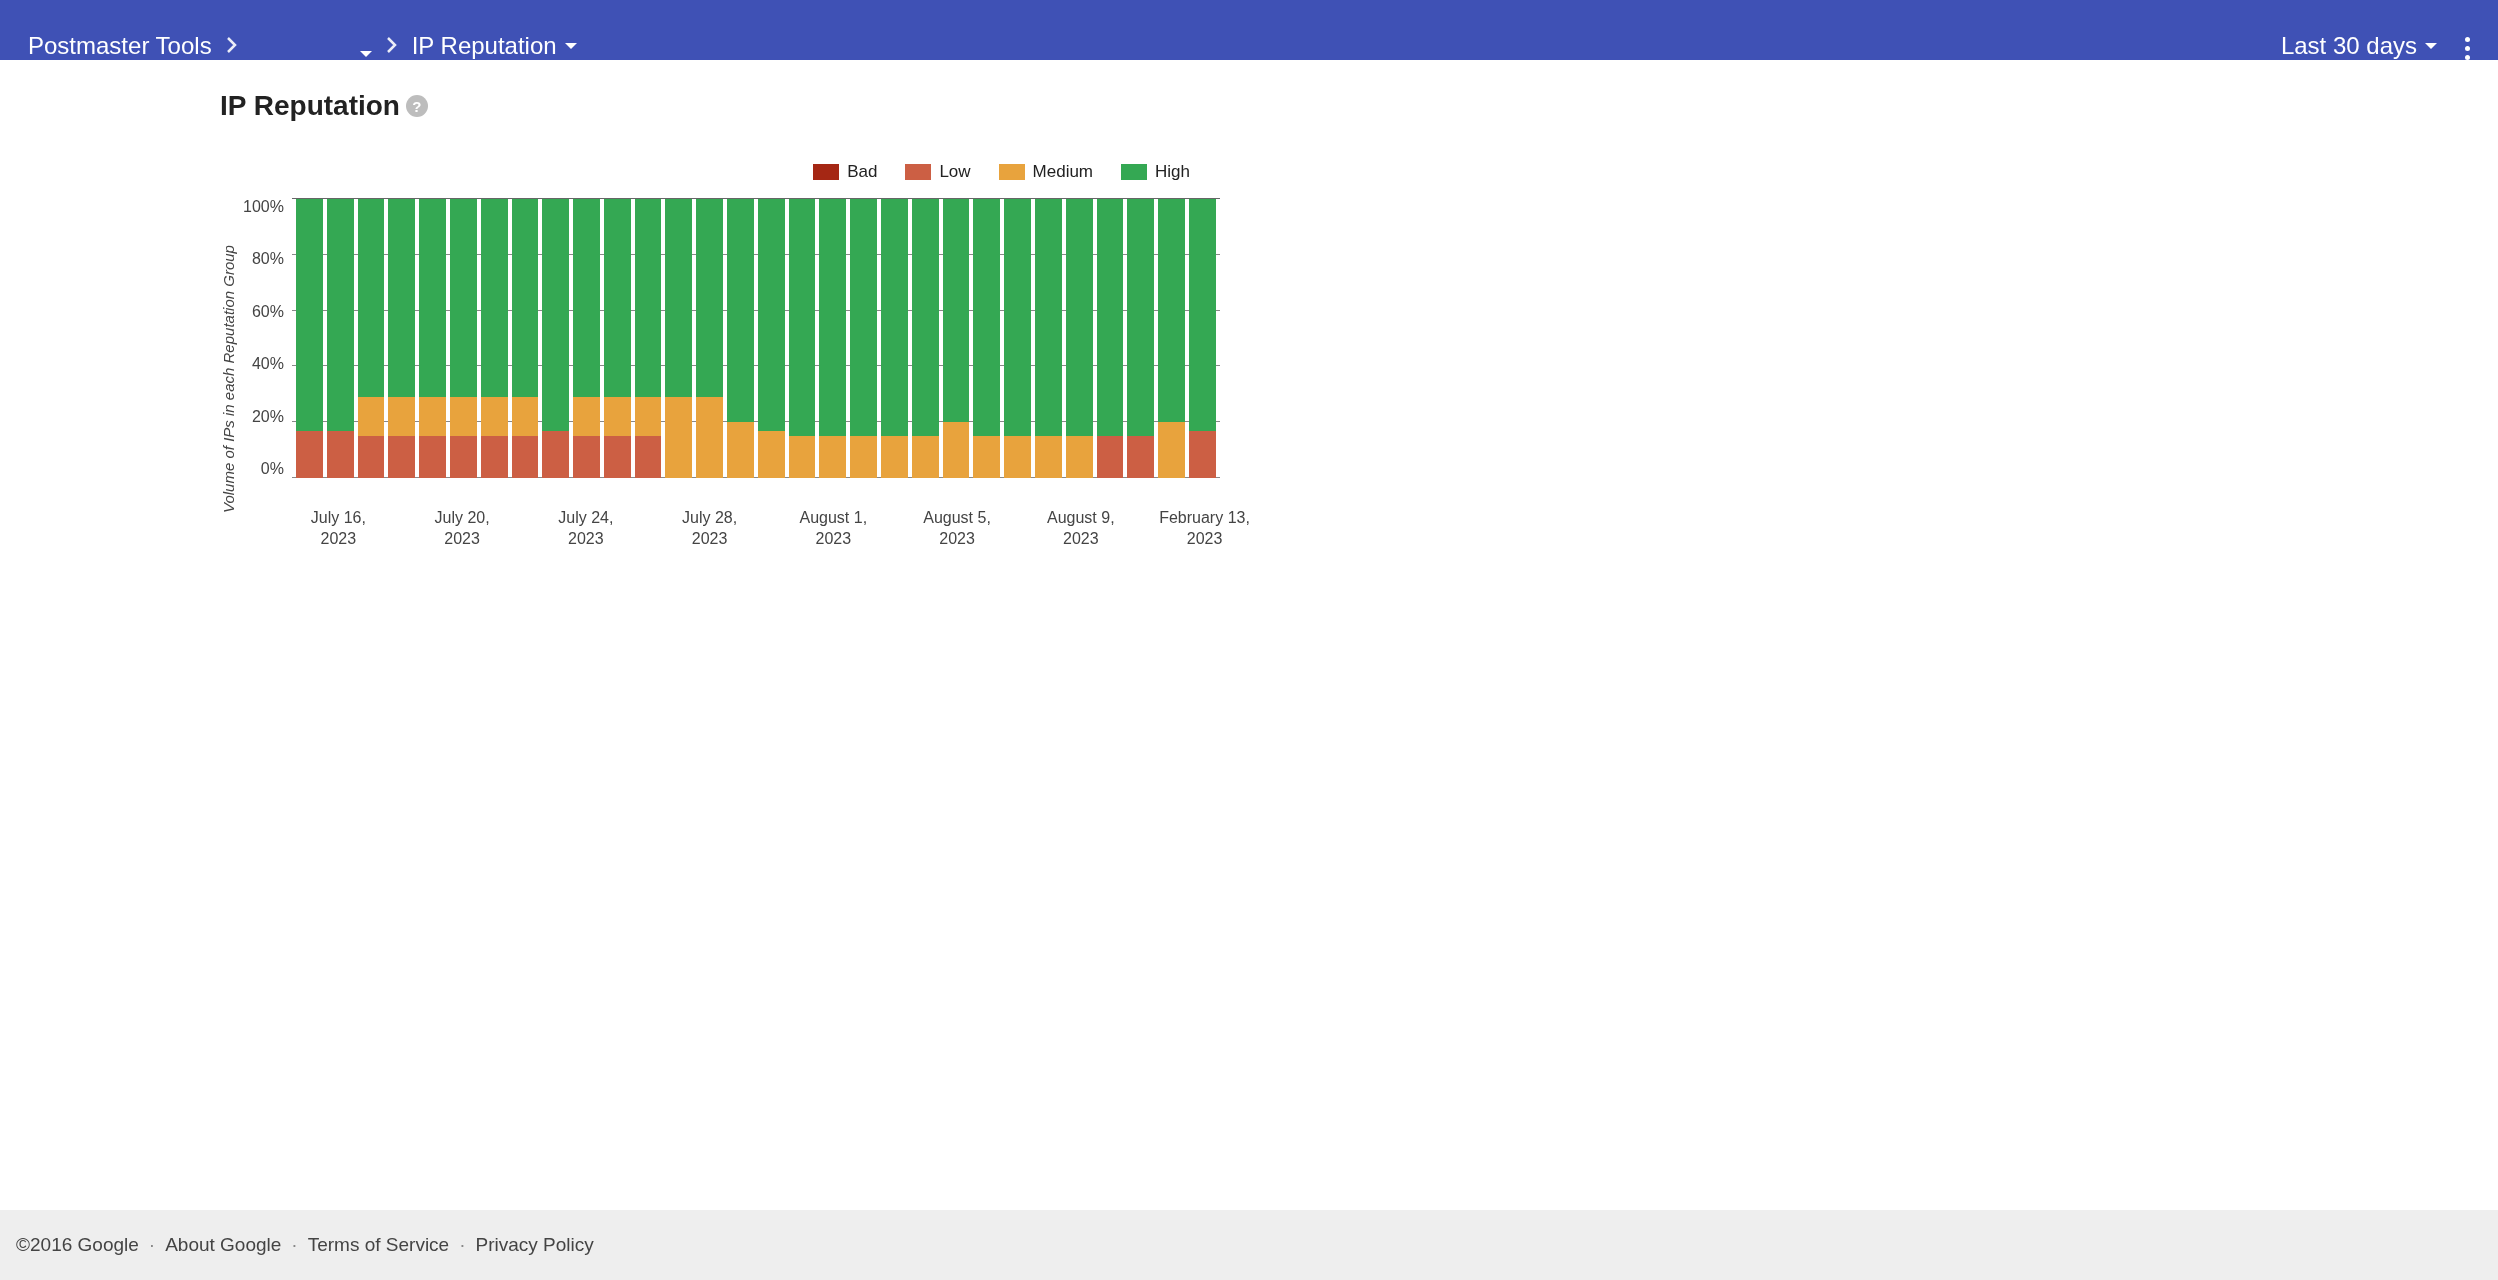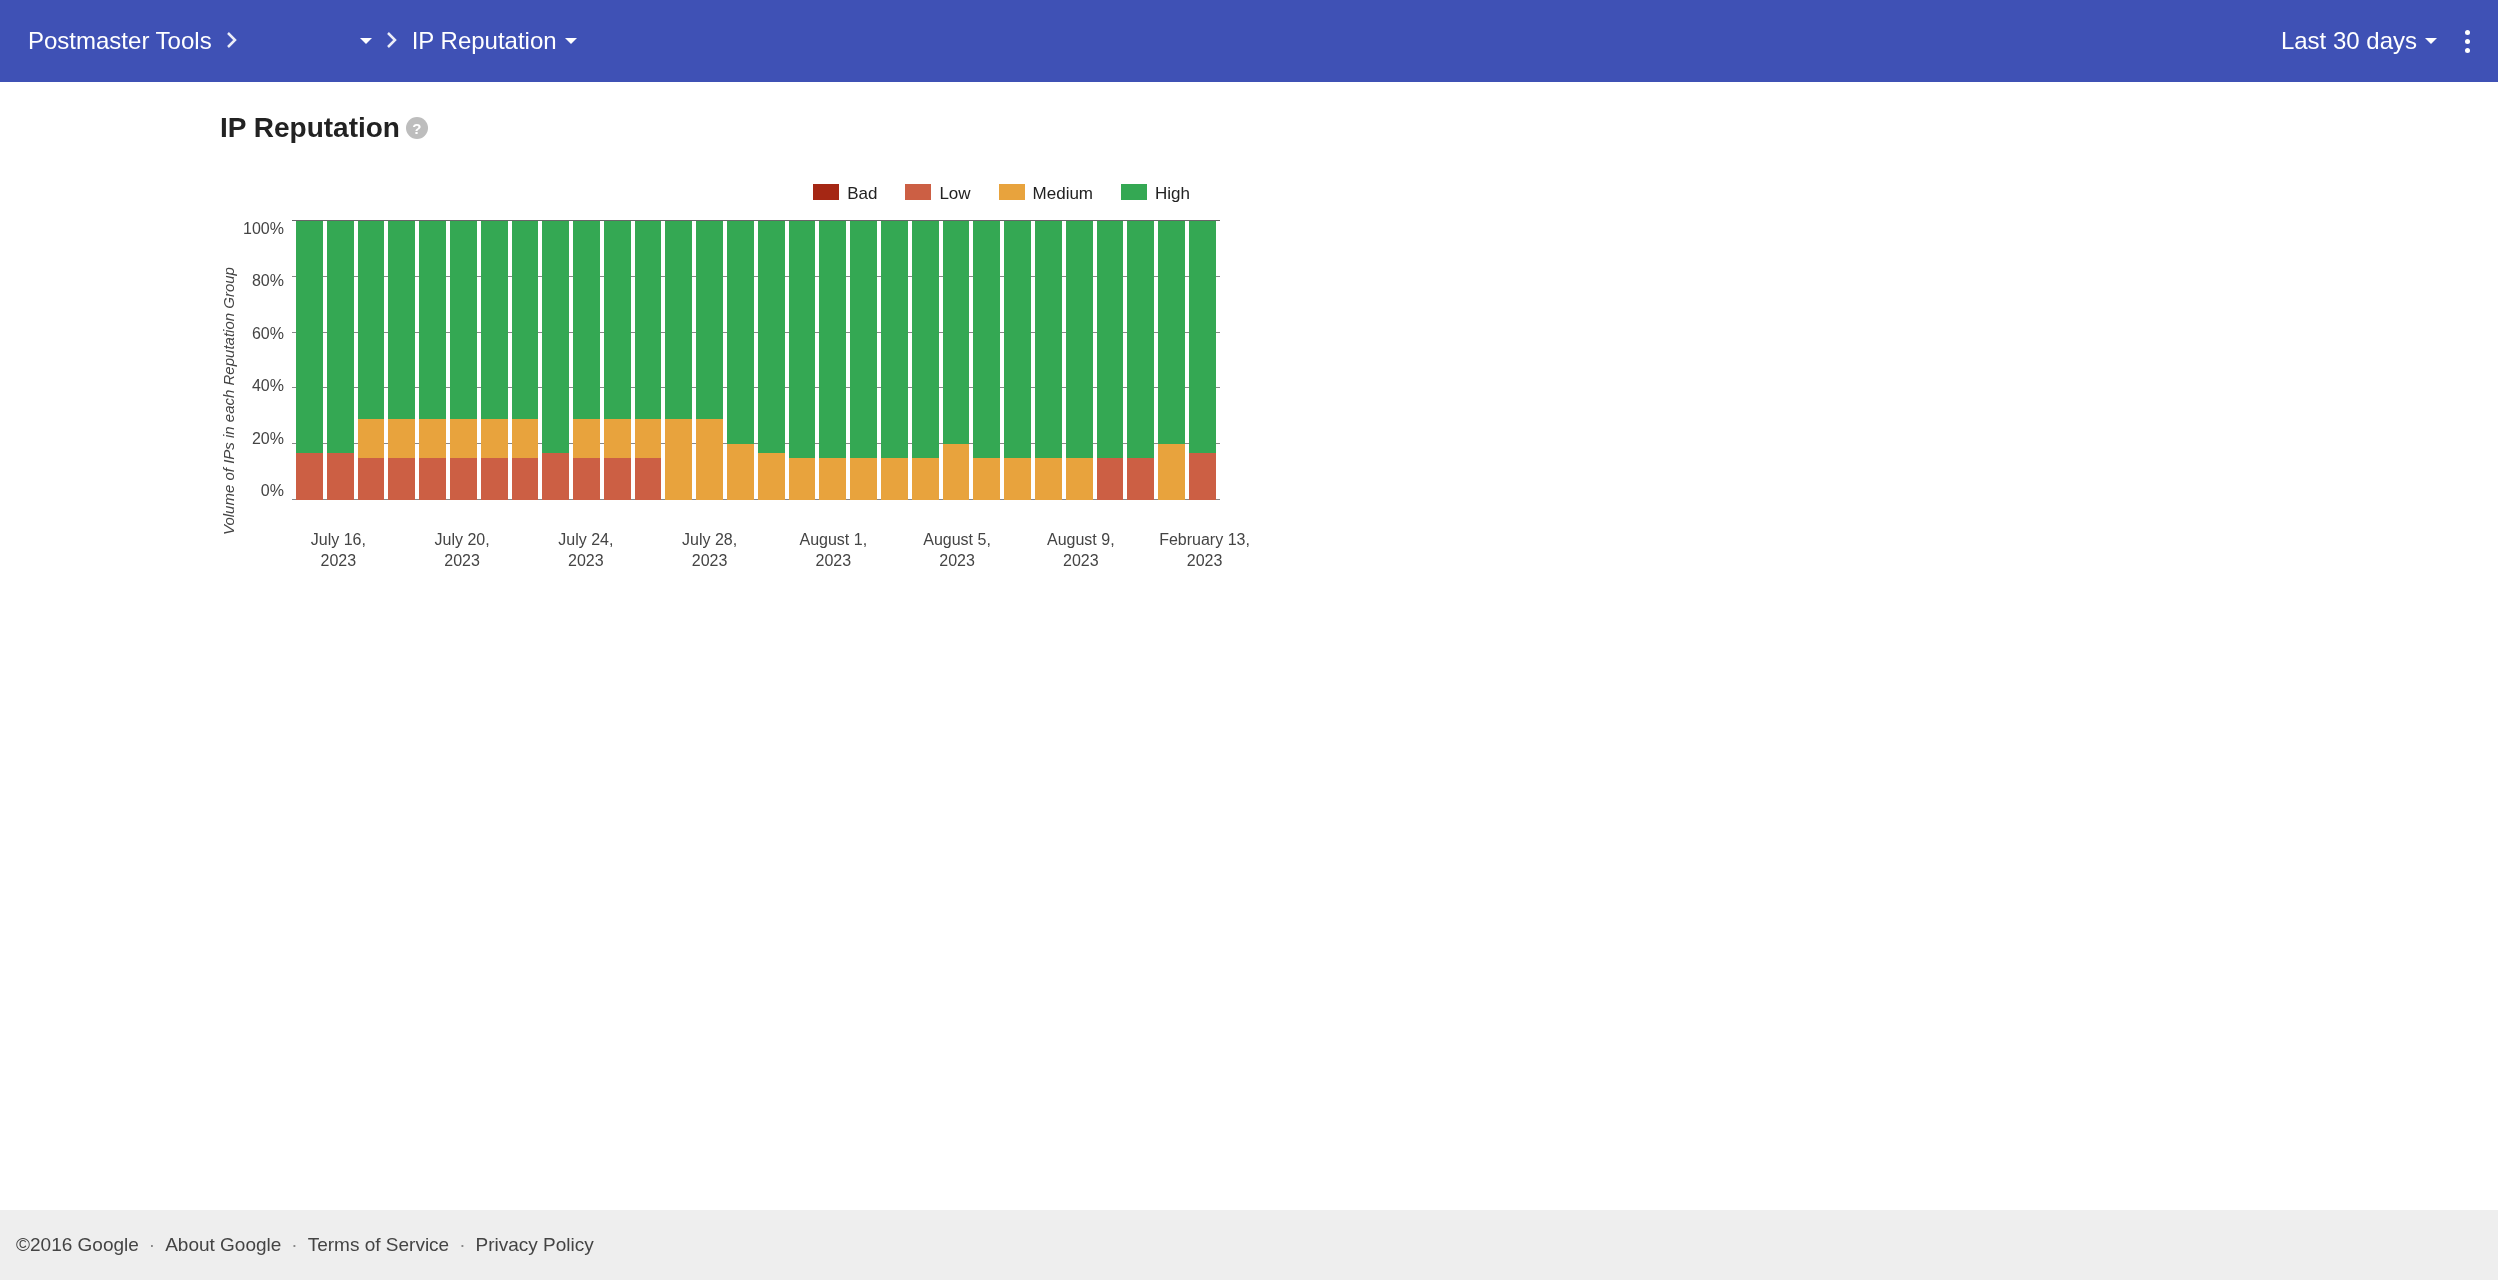--- a/index.html
+++ b/index.html
@@ -1,34 +1,34 @@
 <!DOCTYPE html>
 <html><head>
 <meta charset="utf-8">
 <style>
 * { margin:0; padding:0; box-sizing:border-box; }
 body { font-family: Arial, Helvetica, sans-serif; background:#fff; color:#222; }
 
-.header { background:#3f51b5; color:#fff; height:82px; display:flex; align-items:center; padding:0 28px; font-size:24px; }
+.header { background:#3f51b5; color:#fff; height:60px; display:flex; align-items:flex-end; padding:0 28px; font-size:24px; }
 .header .crumb { display:flex; align-items:center; }
 .header .chev { margin:0 14px; opacity:.9; }
 .header .drop::after { content:""; display:inline-block; margin-left:8px; border:6px solid transparent; border-top-color:#fff; transform:translateY(3px); }
 .header .domain-drop { width:120px; display:inline-flex; align-items:center; }
 .header .domain-drop::after { content:""; display:inline-block; margin-left:auto; border:6px solid transparent; border-top-color:#fff; transform:translateY(3px); }
 .header-spacer { flex:1; }
 .header .overflow { margin-left:28px; display:flex; flex-direction:column; gap:4px; }
 .header .overflow span { width:5px; height:5px; background:#fff; border-radius:50%; }
 
 .content { padding:30px 0 60px 220px; }
 .page-title { font-size:28px; font-weight:bold; display:flex; align-items:center; }
 .help-icon { width:22px; height:22px; border-radius:50%; background:#bdbdbd; color:#fff; font-size:15px; display:flex; align-items:center; justify-content:center; margin-left:6px; }
 
 .chart-wrap { margin-top:40px; width:1000px; }
 .legend { display:flex; justify-content:flex-end; gap:28px; font-size:17px; margin-bottom:16px; margin-right:30px; }
-.legend .item { display:flex; gap:8px; }
+.legend .item { display:flex; align-items:center; gap:8px; }
 .legend .sw { width:26px; height:16px; }
 
 .chart-body { display:flex; }
 .yaxis-title { writing-mode:vertical-rl; transform:rotate(180deg); font-style:italic; font-size:15px; color:#444; text-align:center; margin-right:6px; padding-bottom:20px; }
 .yaxis { display:flex; flex-direction:column; justify-content:space-between; align-items:flex-end; height:280px; font-size:16px; color:#444; padding-right:8px; }
 .plot { position:relative; height:280px; flex:1; border-top:1px solid #666; display:flex; align-items:flex-end; gap:4px; padding:0 4px; }
 .plot .grid { position:absolute; left:0; right:0; top:0; bottom:0; display:flex; flex-direction:column; justify-content:space-between; pointer-events:none; }
 .plot .grid div { border-top:1px solid #888; height:0; }
 .plot .grid div:first-child { border:none; }
 .bar { flex:1; display:flex; flex-direction:column-reverse; height:100%; z-index:1; cursor:pointer; }

